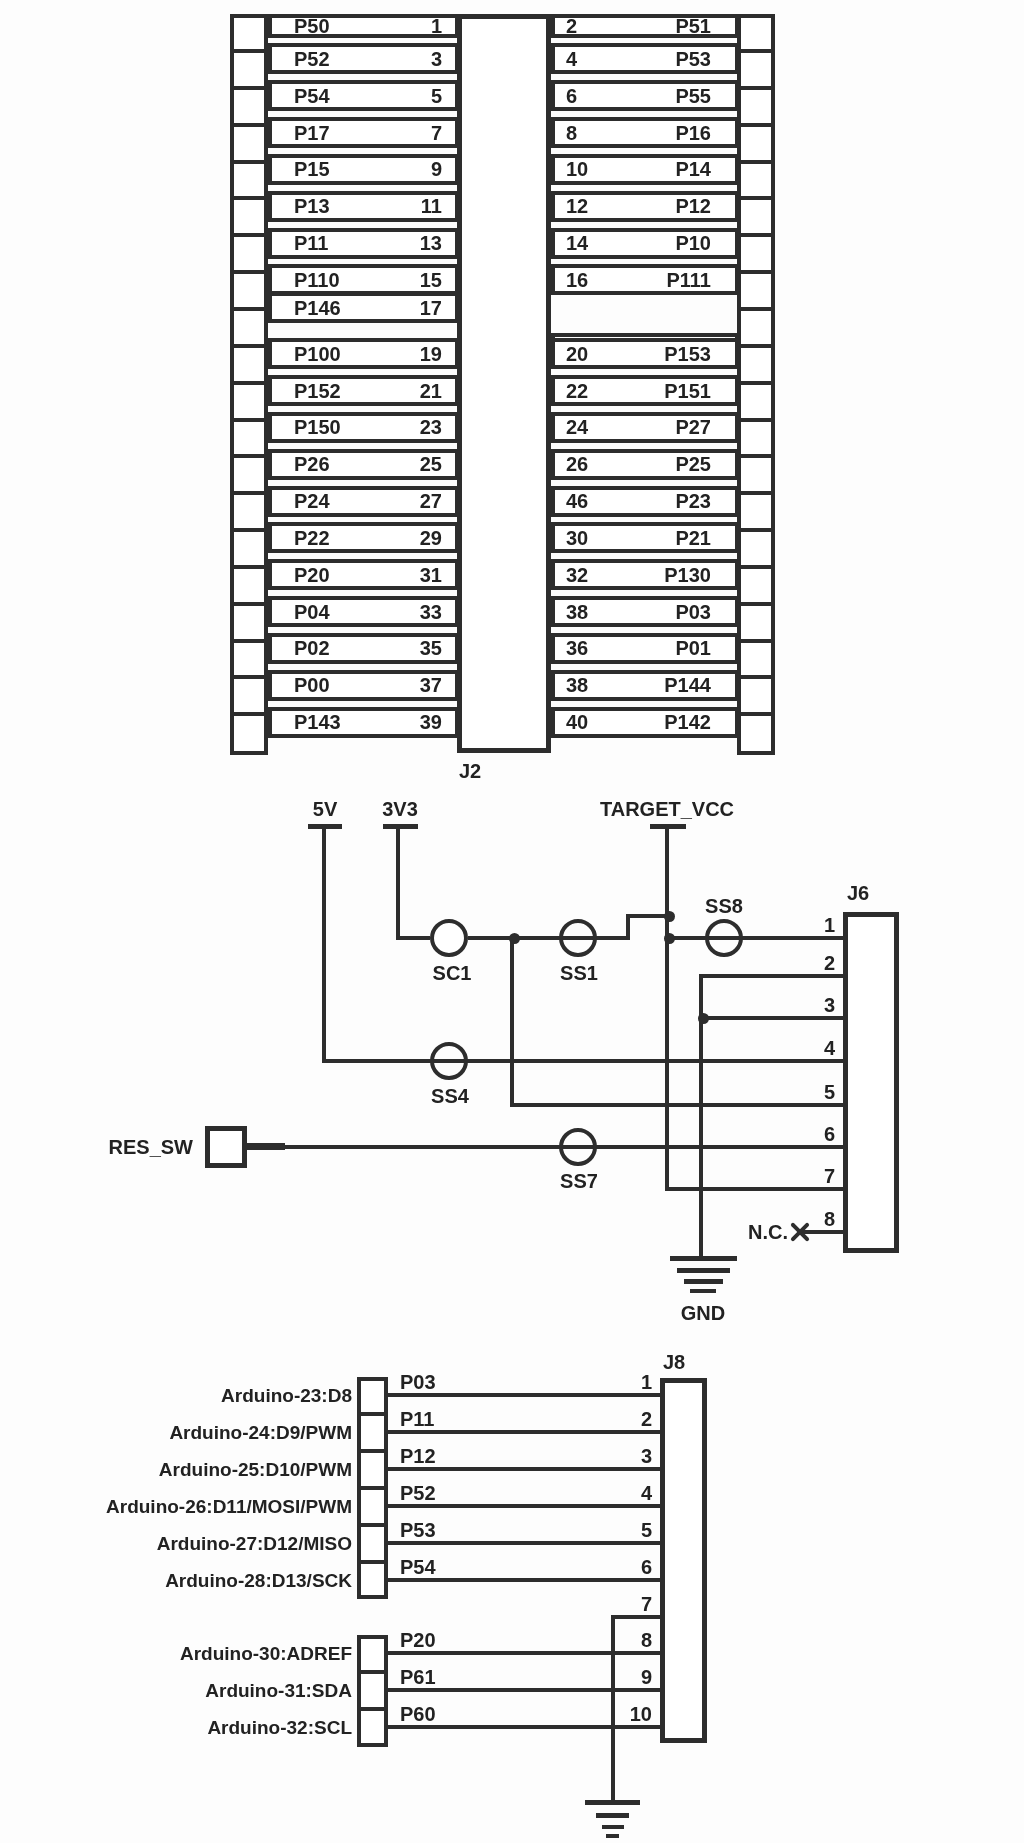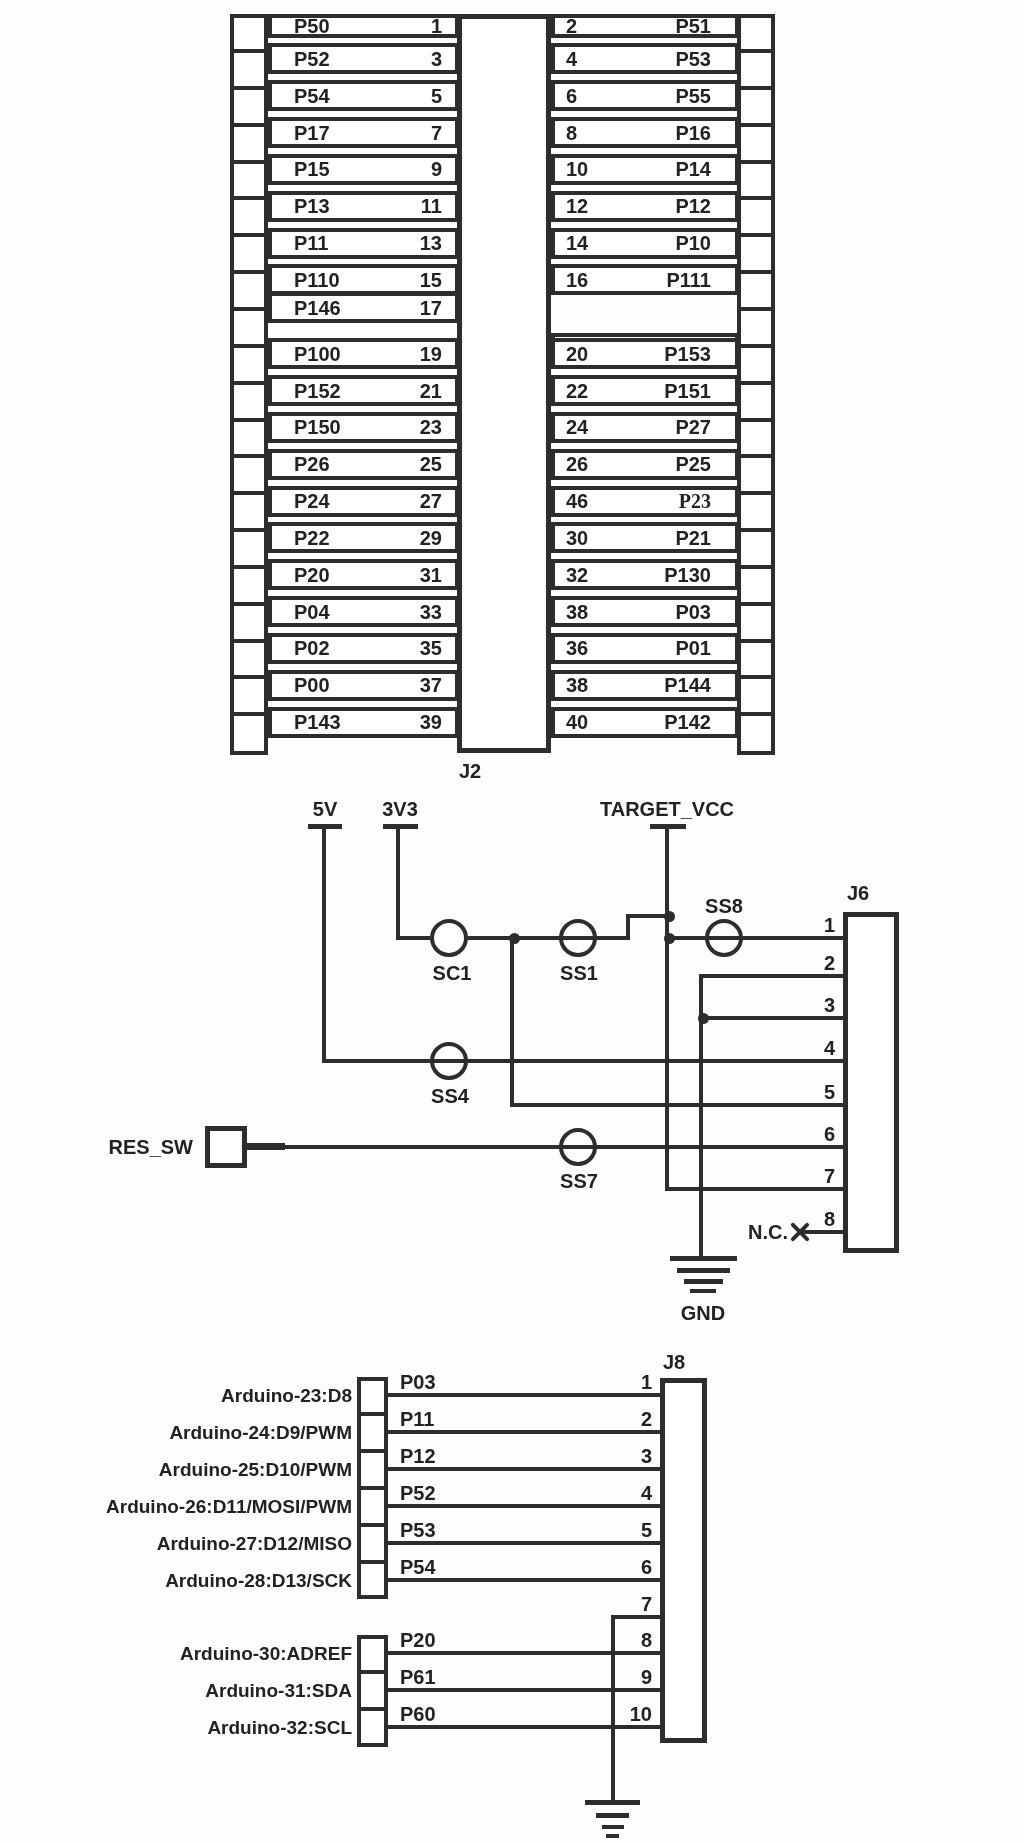--- a/index.html
+++ b/index.html
@@ -161,21 +161,21 @@
       <div class="j2row right" style="left: 551px; top: 411.85px; width: 188px; height: 31px;">
         <div style="position: static;">24</div>
         <div style="position: static;">P27</div>
       </div>
       <div class="j2row right" style="left: 551px; top: 448.7px; width: 188px; height: 31px;">
         <div style="position: static;">26</div>
         <div style="position: static;">P25</div>
       </div>
       <div class="j2row right" style="left: 551px; top: 485.55px; width: 188px; height: 31px;">
         <div style="position: static;">46</div>
-        <div style="position: static; font-family: Liberation Serif, serif;">P23</div>
+        <div style="position: static;">P23</div>
       </div>
       <div class="j2row right" style="left: 551px; top: 522.4px; width: 188px; height: 31px;">
         <div style="position: static;">30</div>
         <div style="position: static;">P21</div>
       </div>
       <div class="j2row right" style="left: 551px; top: 559.25px; width: 188px; height: 31px;">
         <div style="position: static;">32</div>
         <div style="position: static; margin-left: 48px;">P130</div>
       </div>
       <div class="j2row right" style="left: 551px; top: 596.1px; width: 188px; height: 31px;">

